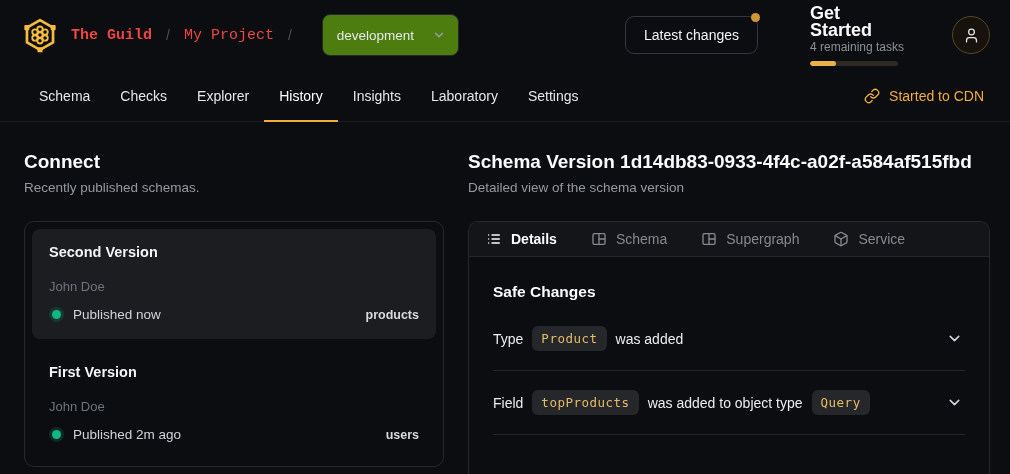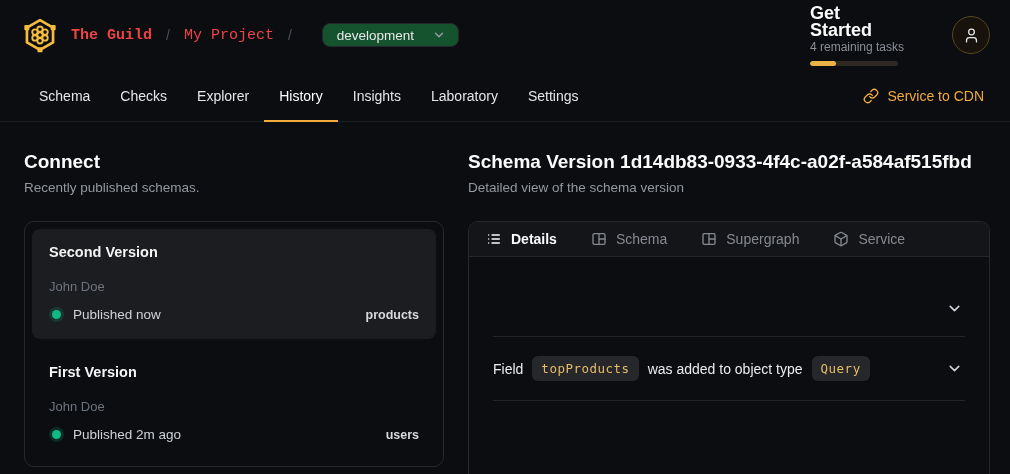--- a/index.html
+++ b/index.html
@@ -19,24 +19,24 @@
     align-items: center;
     padding: 0 20px 0 22px;
   }
   .logo { width: 36px; height: 36px; margin-right: 13px; flex: none; }
   .crumb { font-size: 15px; font-weight: 600; color: #ef4444; white-space: nowrap; font-family: Liberation Mono, monospace; }
   .crumb.project { font-weight: 500; }
   .crumb-sep { color: #4c525a; font-size: 14px; margin: 0 14px; }
   .target-select {
     margin-left: 16px;
     display: flex; align-items: center; gap: 18px;
-    background: #14532d;
+    background: #4d7c0f;
     border: 1px solid #24272d;
     border-radius: 8px;
-    height: 24px;
+    height: 42px;
     padding: 0 12px 0 14px;
     font-size: 13.5px;
     color: #e7e8ea;
     cursor: pointer;
   }
   .header-right { margin-left: auto; display: flex; align-items: center; }
   .latest-btn {
     position: relative;
     border: 1px solid #34373d;
     background: transparent;
@@ -197,20 +197,24 @@
   <div class="target-select">
     <span>development</span>
     <span>
       <svg viewBox="0 0 24 24" width="14" height="14" fill="none" stroke="#9aa0a8" stroke-width="2.4" stroke-linecap="round" stroke-linejoin="round">
           <polyline points="6 9 12 15 18 9"></polyline>
         </svg>
     </span>
   </div>
 
   <div class="header-right">
+    <button class="latest-btn">
+      <span>Latest changes</span>
+      <span class="latest-dot" style="background:#d0962f;"></span>
+    </button>
     <div class="get-started">
       <div class="gs-title">Get Started</div>
       <div class="gs-sub">4 remaining tasks</div>
       <div class="gs-bar">
         <div class="gs-fill" style="background: rgb(234, 178, 71); width: 30%;"></div>
       </div>
     </div>
     <div class="avatar">
       <span>
         <svg viewBox="0 0 24 24" width="17" height="17" fill="none" stroke="#e7e8ea" stroke-width="1.8" stroke-linecap="round" stroke-linejoin="round">
@@ -230,21 +234,21 @@
   <div class="nav-tab">Insights</div>
   <div class="nav-tab">Laboratory</div>
   <div class="nav-tab">Settings</div>
   <div class="cdn-link">
     <span>
       <svg viewBox="0 0 24 24" width="16" height="16" fill="none" stroke="#f2ab3c" stroke-width="2" stroke-linecap="round" stroke-linejoin="round">
         <path d="M10 13a5 5 0 0 0 7.54.54l3-3a5 5 0 0 0-7.07-7.07l-1.72 1.71"></path>
         <path d="M14 11a5 5 0 0 0-7.54-.54l-3 3a5 5 0 0 0 7.07 7.07l1.71-1.71"></path>
       </svg>
     </span>
-    <span>Service to CDN</span>
+    <span>Started to CDN</span>
   </div>
 </div>
 
 <div class="content">
 
   <div class="col-left">
     <div class="sec-title">Connect</div>
     <div class="sec-sub">Recently published schemas.</div>
 
     <div class="versions-card">
@@ -313,22 +317,28 @@
               <path d="M21 8a2 2 0 0 0-1-1.73l-7-4a2 2 0 0 0-2 0l-7 4A2 2 0 0 0 3 8v8a2 2 0 0 0 1 1.73l7 4a2 2 0 0 0 2 0l7-4A2 2 0 0 0 21 16Z"></path>
               <path d="M3.3 7 12 12l8.7-5"></path>
                 <line x1="12" y1="22" x2="12" y2="12"></line>
             </svg>
           </span>
           <span>Service</span>
         </div>
       </div>
 
       <div class="detail-body">
+        <div class="safe-title">Safe Changes</div>
 
         <div class="change-row">
+          <div class="change-text">
+            <span>Type</span>
+            <span class="code-badge">Product</span>
+            <span>was added</span>
+          </div>
           <span class="row-chevron">
             <svg viewBox="0 0 24 24" width="17" height="17" fill="none" stroke="#cfd3d8" stroke-width="2.2" stroke-linecap="round" stroke-linejoin="round">
                 <polyline points="6 9 12 15 18 9"></polyline>
               </svg>
           </span>
         </div>
 
         <div class="change-row">
           <div class="change-text">
             <span>Field</span>

